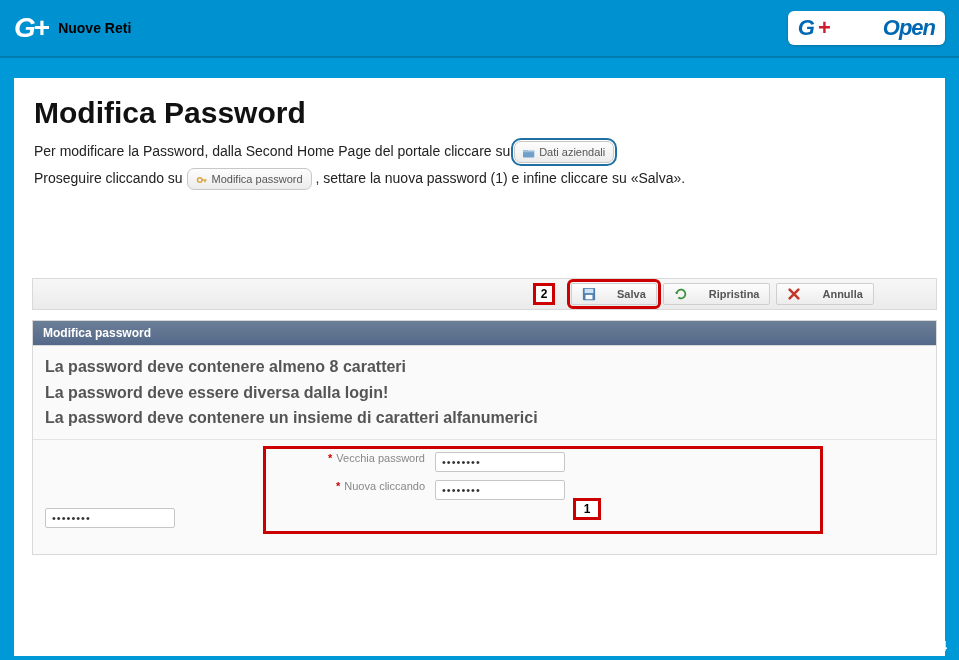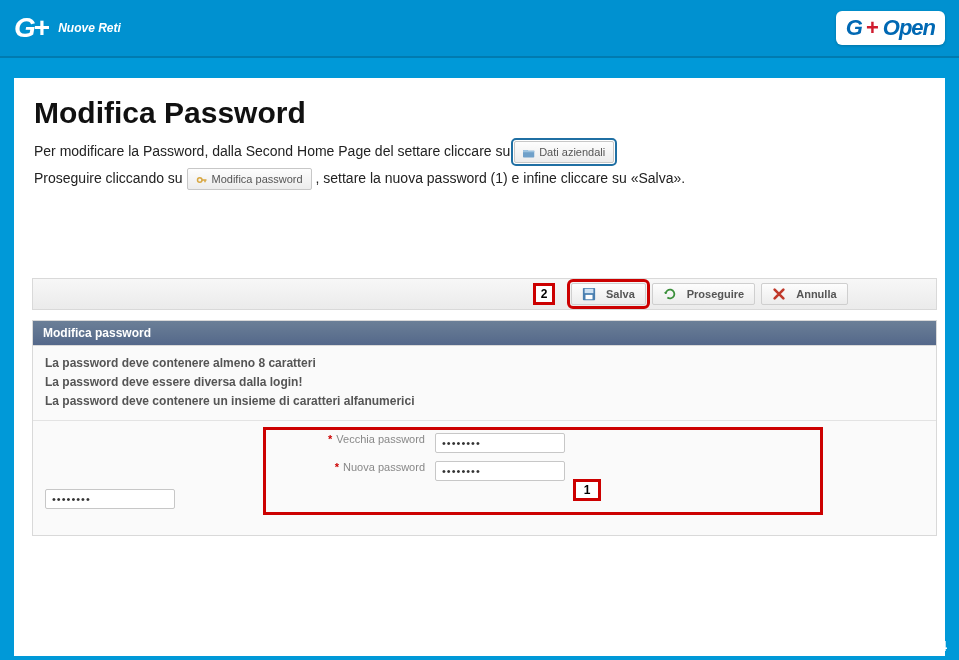--- a/index.html
+++ b/index.html
@@ -17,51 +17,51 @@
     position: relative;
   }
   .topbar-left { display: flex; align-items: center; gap: 10px; }
   .gplus-logo {
     font-weight: 800; font-size: 28px; color: #fff; letter-spacing: -2px;
     display: flex; align-items: center;
   }
   .gplus-g { font-style: italic; }
   .gplus-plus { color: #ffffff; font-weight: 900; }
   .nuove-reti {
-    font-style: italic; font-weight: 700; color: #ffffff; font-size: 12px;
+    font-weight: 700; color: #000000; font-size: 14px;
   }
   .topbar-right {
     background: #fff; border-radius: 6px; padding: 4px 10px;
     display: flex; align-items: center; gap: 4px;
     box-shadow: 0 1px 3px rgba(0,0,0,.2);
   }
   .topright-g { font-weight: 900; font-size: 22px; color: #0068b3; font-style: italic; letter-spacing: -1px; }
   .topright-plus { color: #d01c2f; font-weight: 900; font-size: 22px; }
-  .topright-open { font-style: italic; font-weight: 800; font-size: 22px; color: #0068b3; letter-spacing: -1px;}
+  .topright-open { font-style: italic; font-weight: 800; font-size: 22px; color: #0068b3; letter-spacing: -1px; margin-left: 48px;}
   .hr-line { height: 2px; background: #007bb0; }
 
   
   .slide {
     background: #fff;
     margin: 20px 14px 0 14px;
     height: 578px;
     position: relative;
     padding: 18px 20px;
   }
 
   h1.title {
     font-size: 30px; font-weight: 800; color: #111; margin-bottom: 8px;
   }
 
   .instr { font-size: 14px; color: #222; line-height: 1.9; }
   .instr .ital { }
   .inline-btn {
     display: inline-block; vertical-align: middle;
     background: linear-gradient(#fdfdfd,#ececec);
-    border: 1px solid #c7c7c7; border-radius: 2px;
+    border: 1px solid #c7c7c7; border-radius: 7px;
     padding: 2px 8px; font-size: 11px; color: #555;
     line-height: 16px;
   }
   .inline-btn.boxed { outline: 2px solid #1f6fa3; outline-offset: 1px; }
   .inline-btn .ico {
     display: inline-block; width: 12px; height: 12px; vertical-align: middle; margin-right: 4px;
   }
   .ico-key svg, .ico-folder svg { width: 12px; height: 12px; display:block; }
 
   
@@ -76,21 +76,21 @@
     padding: 0 8px; gap: 8px; position: relative;
   }
   .callout {
     border: 3px solid #c00; width: 22px; height: 22px;
     display:flex; align-items:center; justify-content:center;
     font-size: 12px; font-weight: 700; color:#000; background:#fff;
     position: absolute;
   }
   .callout-2 { left: 500px; top: 4px; }
   .tb-btn {
-    display: inline-flex; align-items:center; gap:10px;
+    display: inline-flex; align-items:center; gap:21px;
     background: linear-gradient(#fdfdfd,#ececec);
     border: 1px solid #cfcfcf; border-radius: 2px;
     padding: 3px 10px; font-size: 11px; color: #555; font-weight: 700;
     height: 22px;
   }
   .tb-btn.salva { outline: 3px solid #c00; outline-offset: 1px; }
   .ico16 { width:14px; height:14px; display:inline-block; }
   .ico-disk svg, .ico-restore svg, .ico-cancel svg { width:14px; height:14px; display:block;}
   .tb-group { display:flex; gap:6px; margin-left: 530px; }
 
@@ -102,21 +102,21 @@
     background: linear-gradient(#6b7f97,#54688a);
     color: #fff; font-weight:700; font-size:12px;
     padding: 5px 10px;
   }
   .panel-body {
     background: #fafafa;
     border-top: 1px solid #d9d9d9;
   }
   .rules {
     padding: 8px 12px;
-    font-size: 12px; font-weight: 700; color: #555; line-height: 1.6;
+    font-size: 16px; font-weight: 700; color: #555; line-height: 1.6;
     border-bottom: 1px solid #e3e3e3;
   }
   .rules div { white-space: pre; }
 
   .form-area {
     position: relative;
     padding: 12px 12px 18px 12px;
   }
   .redbox-fields {
     position: absolute;
@@ -164,21 +164,21 @@
       <span class="topright-plus">+</span>
       <span class="topright-open">Open</span>
   </div>
 </div>
 <div class="hr-line"></div>
 
 <div class="slide">
   <h1 class="title">Modifica Password</h1>
 
   <p class="instr">
-    <span>Per modificare la </span><span class="ital">Password</span><span>, dalla </span><span class="ital">Second Home Page</span><span> del settare cliccare su </span>
+    <span>Per modificare la </span><span class="ital">Password</span><span>, dalla </span><span class="ital">Second Home Page</span><span> del portale cliccare su </span>
     <span class="inline-btn boxed">
       <span class="ico ico-folder">
         <svg viewBox="0 0 16 16">
             <path fill="#6fa0c9" d="M1 4h5l1 1h8v8a1 1 0 0 1-1 1H1a1 1 0 0 1-1-1V5a1 1 0 0 1 1-1z"></path>
             <path fill="#9cc2df" d="M1 4h5l1 1h8v2H0V5a1 1 0 0 1 1-1z"></path>
           </svg>
       </span><span>Dati aziendali</span>
     </span>
   </p>
 
@@ -210,21 +210,21 @@
           </span>
             <span>Salva</span>
         </span>
         <span class="tb-btn">
           <span class="ico16 ico-restore">
             <svg viewBox="0 0 16 16">
                 <path fill="none" stroke="#3a8f3a" stroke-width="2" d="M3 8a5 5 0 1 1 2 4"></path>
                 <path fill="#3a8f3a" d="M3 8l-2-2h4z"></path>
               </svg>
           </span>
-            <span>Proseguire</span>
+            <span>Ripristina</span>
         </span>
         <span class="tb-btn">
           <span class="ico16 ico-cancel">
             <svg viewBox="0 0 16 16">
                 <path stroke="#c0392b" stroke-width="3" stroke-linecap="round" d="M3 3l10 10M13 3L3 13"></path>
               </svg>
           </span>
             <span>Annulla</span>
         </span>
       </div>
@@ -240,21 +240,21 @@
         </div>
         <div class="form-area">
           <div class="redbox-fields"></div>
           <div class="callout-1">1</div>
 
           <div class="frow">
             <div class="flabel"><span class="req">*</span><span>Vecchia password</span></div>
             <input class="finput" type="text" value="••••••••" style="">
           </div>
           <div class="frow">
-            <div class="flabel"><span class="req">*</span><span>Nuova password</span></div>
+            <div class="flabel"><span class="req">*</span><span>Nuova cliccando</span></div>
             <input class="finput" type="text" value="••••••••" style="">
           </div>
           <div class="frow">
             <input class="finput" type="text" value="••••••••" style="">
           </div>
         </div>
       </div>
     </div>
   </div>
 </div>

